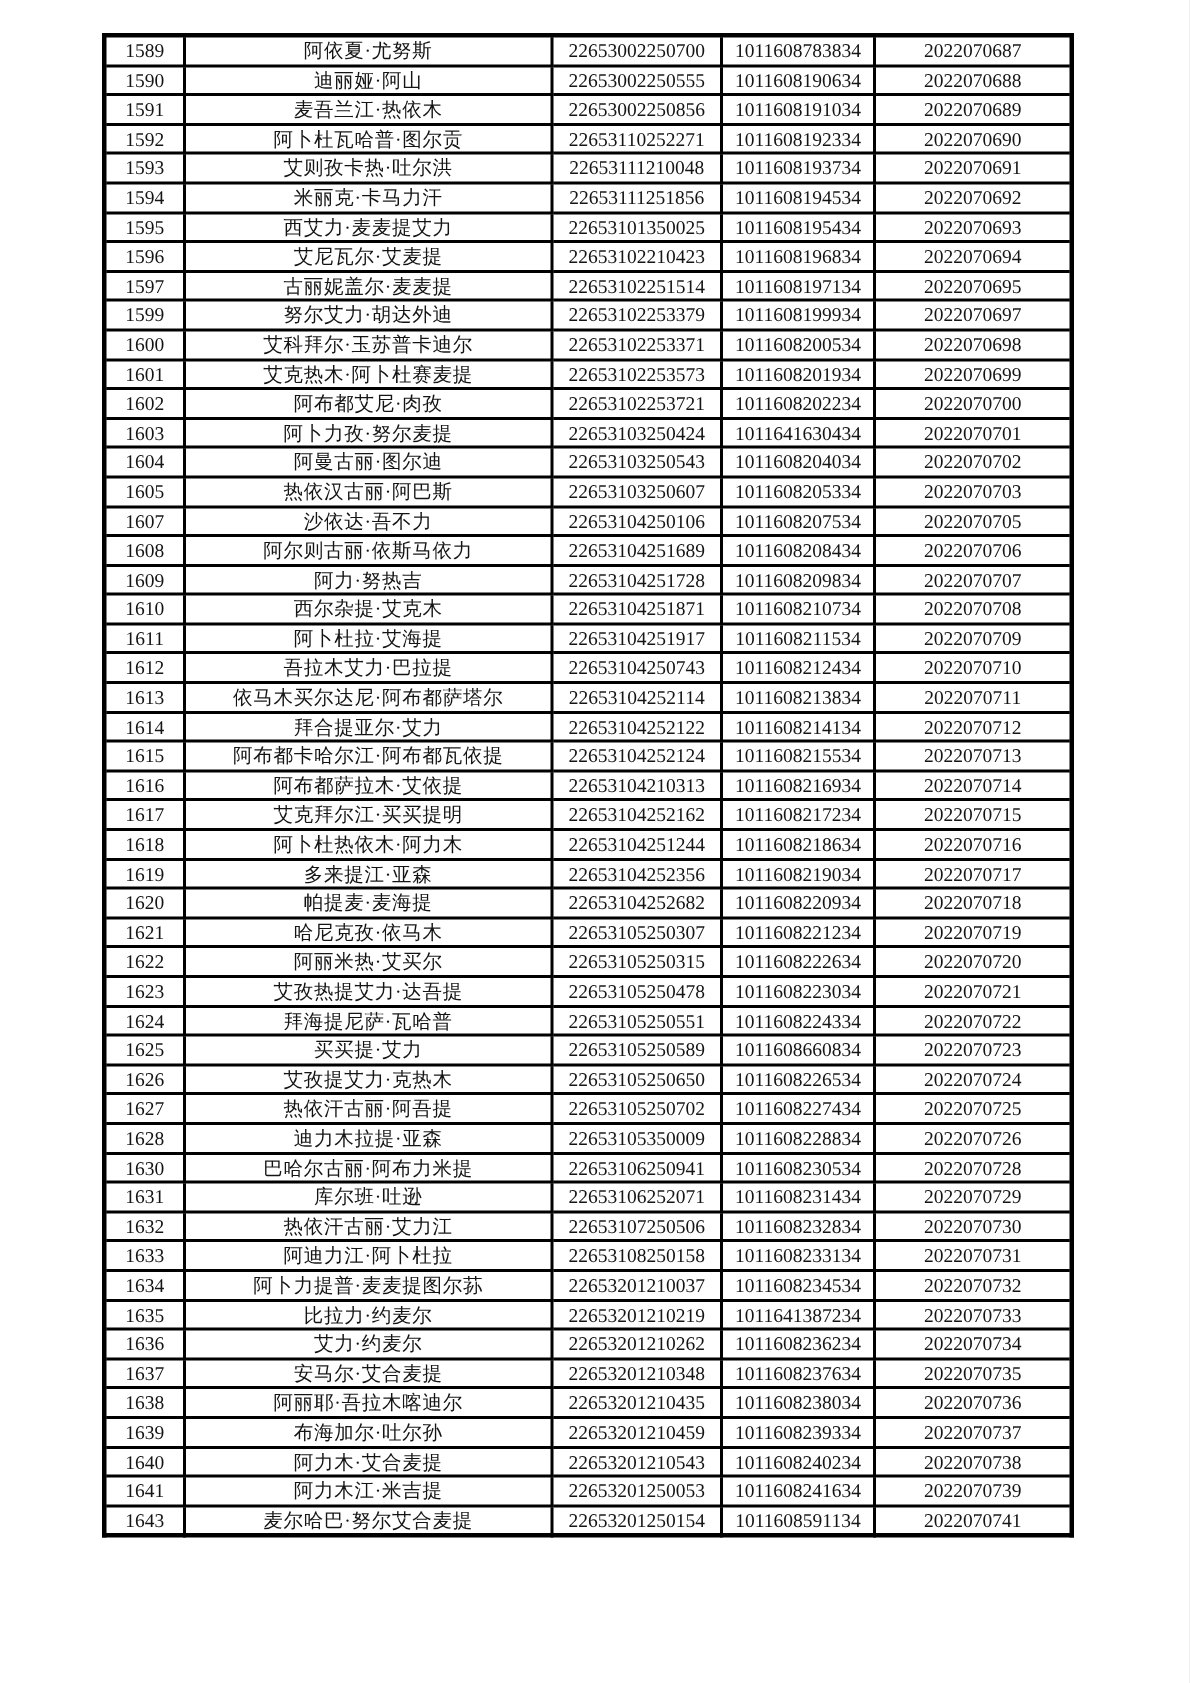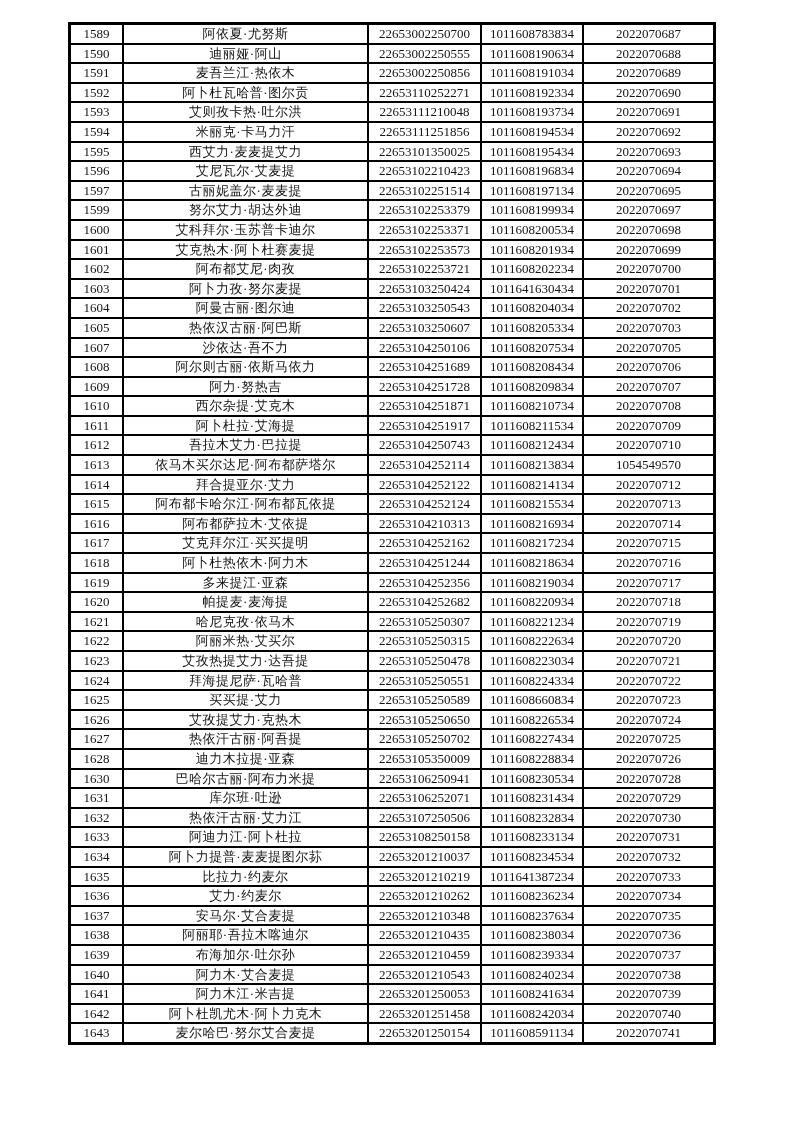--- a/index.html
+++ b/index.html
@@ -202,21 +202,21 @@
           <td class="c1">吾拉木艾力·巴拉提</td>
           <td class="c2">22653104250743</td>
           <td class="c3">1011608212434</td>
           <td class="c4">2022070710</td>
         </tr>
         <tr>
           <td class="c0">1613</td>
           <td class="c1">依马木买尔达尼·阿布都萨塔尔</td>
           <td class="c2">22653104252114</td>
           <td class="c3">1011608213834</td>
-          <td class="c4">1054549570</td>
+          <td class="c4">2022070711</td>
         </tr>
         <tr>
           <td class="c0">1614</td>
           <td class="c1">拜合提亚尔·艾力</td>
           <td class="c2">22653104252122</td>
           <td class="c3">1011608214134</td>
           <td class="c4">2022070712</td>
         </tr>
         <tr>
           <td class="c0">1615</td>
@@ -394,27 +394,20 @@
           <td class="c4">2022070738</td>
         </tr>
         <tr>
           <td class="c0">1641</td>
           <td class="c1">阿力木江·米吉提</td>
           <td class="c2">22653201250053</td>
           <td class="c3">1011608241634</td>
           <td class="c4">2022070739</td>
         </tr>
         <tr>
-          <td class="c0">1642</td>
-          <td class="c1">阿卜杜凯尤木·阿卜力克木</td>
-          <td class="c2">22653201251458</td>
-          <td class="c3">1011608242034</td>
-          <td class="c4">2022070740</td>
-        </tr>
-        <tr>
           <td class="c0">1643</td>
           <td class="c1">麦尔哈巴·努尔艾合麦提</td>
           <td class="c2">22653201250154</td>
           <td class="c3">1011608591134</td>
           <td class="c4">2022070741</td>
         </tr>
       </tbody>
   </table>
 </div>
 

